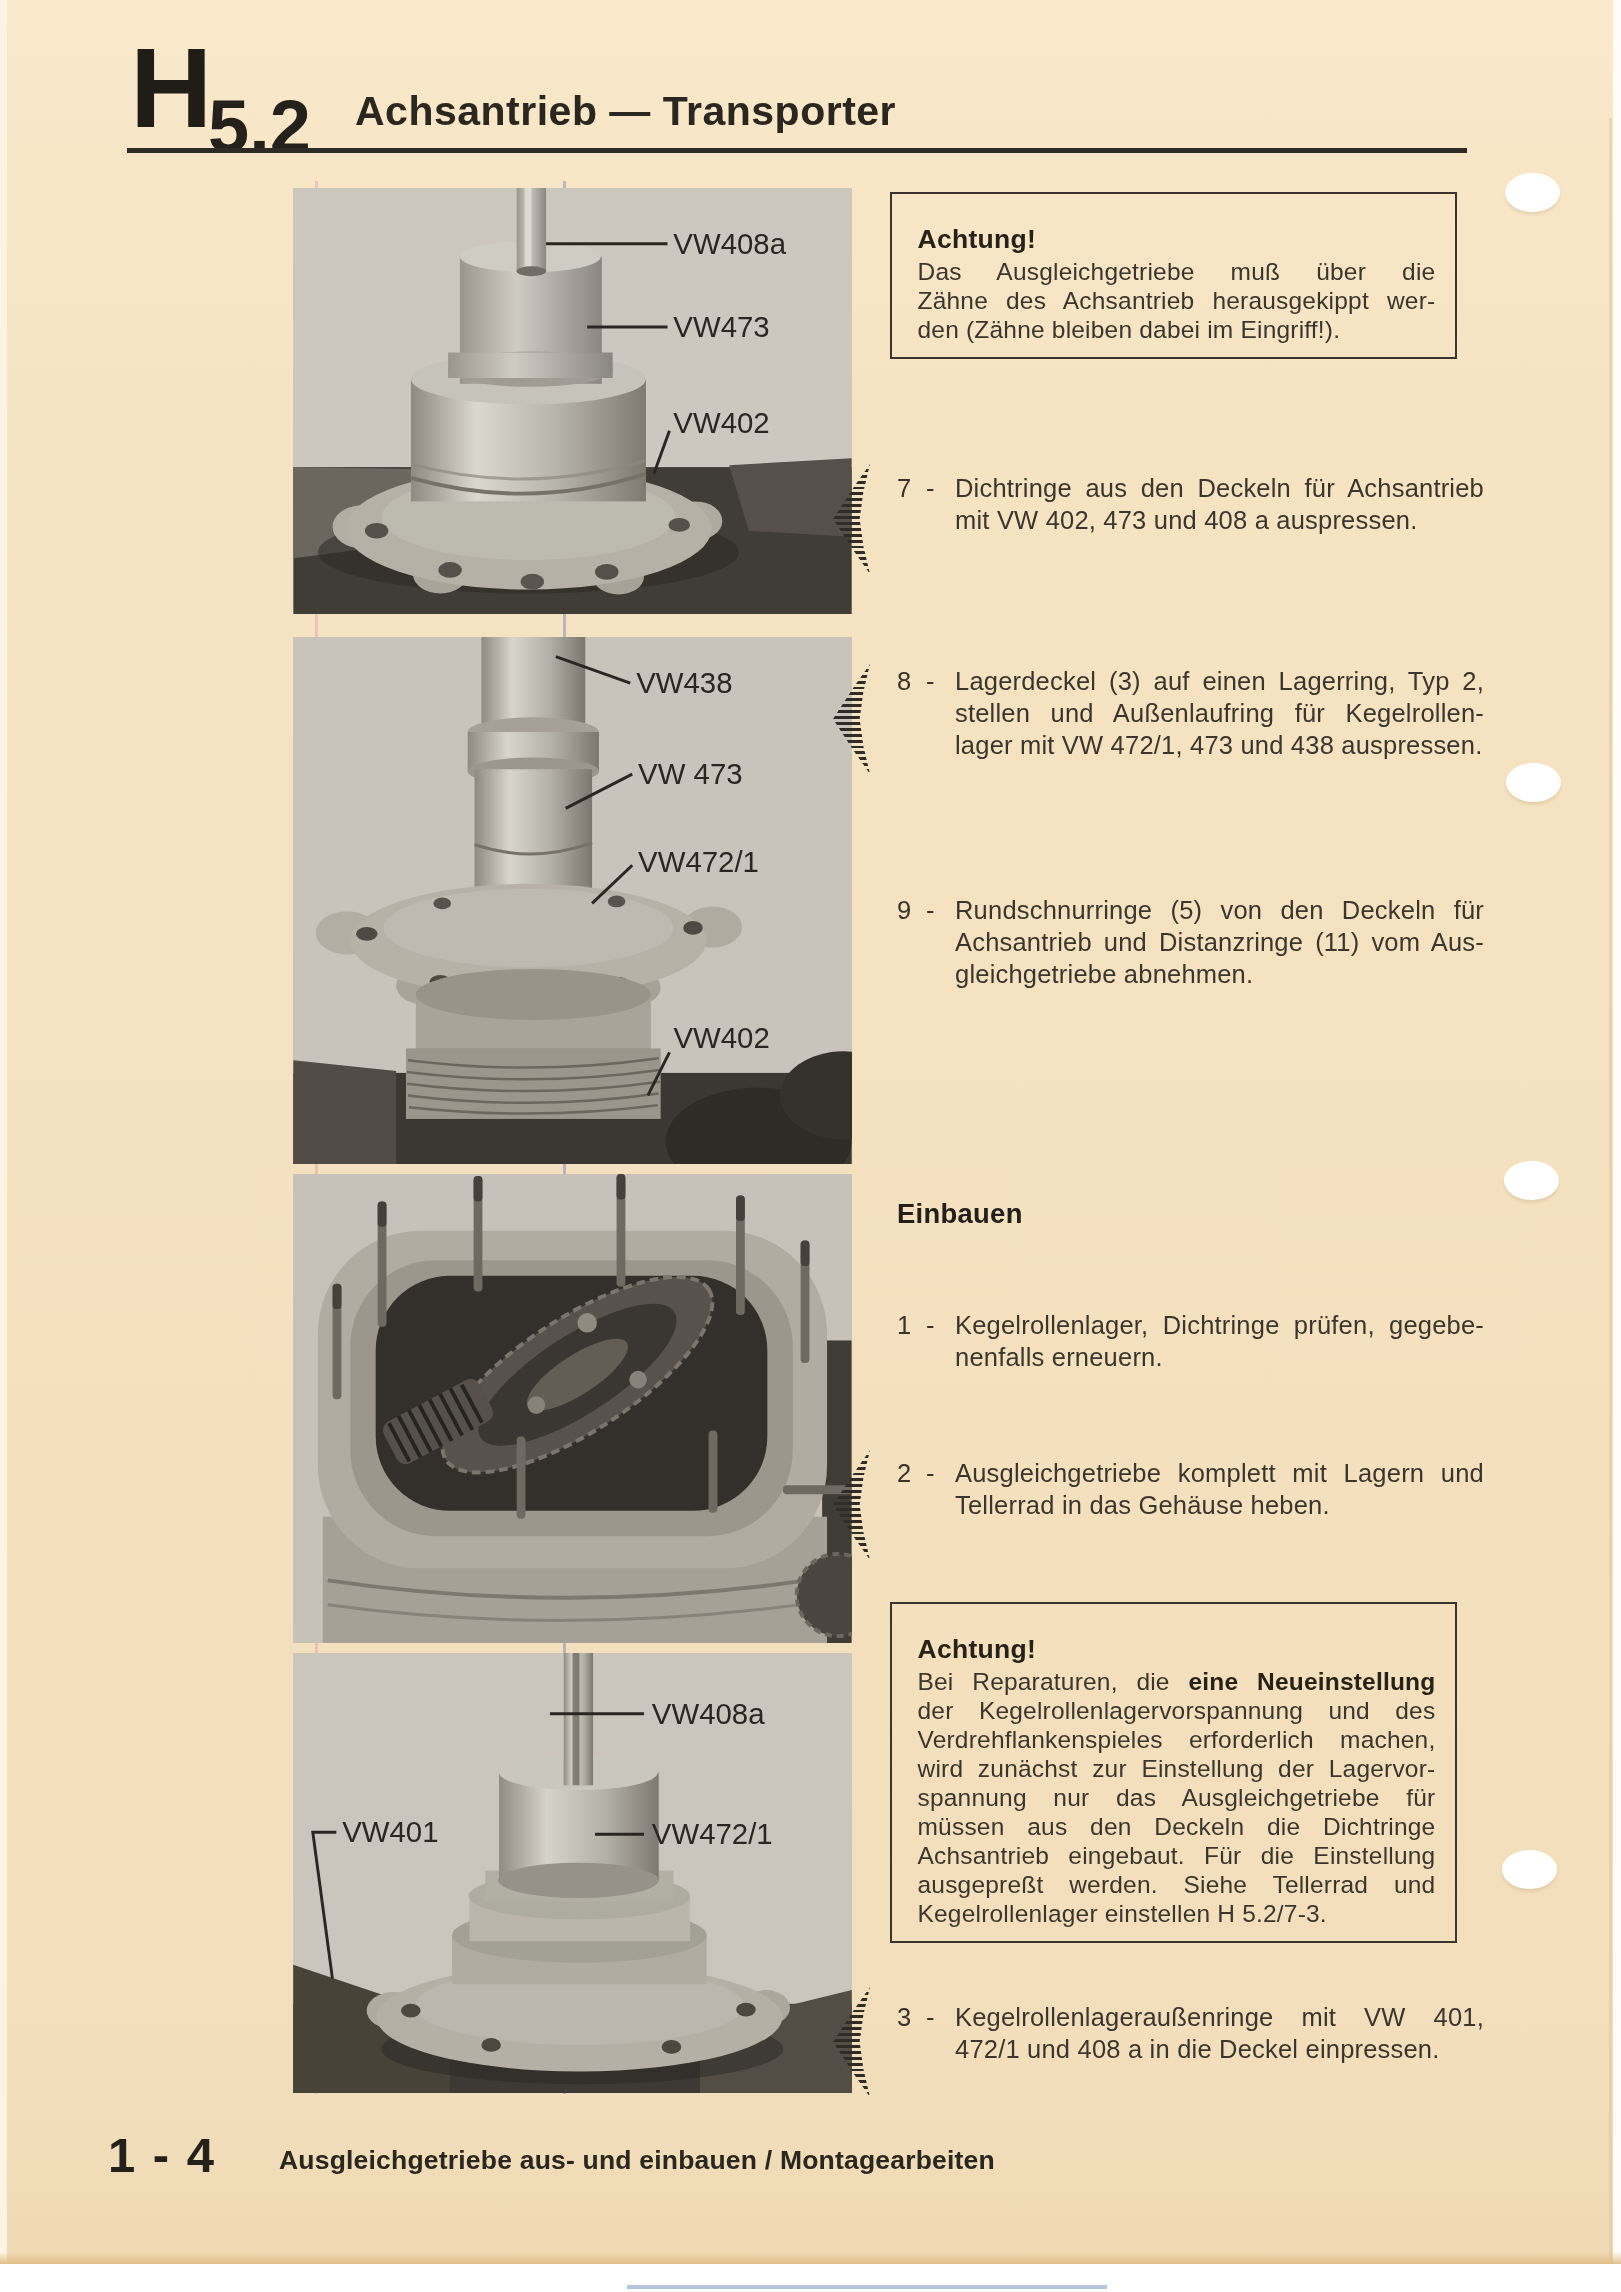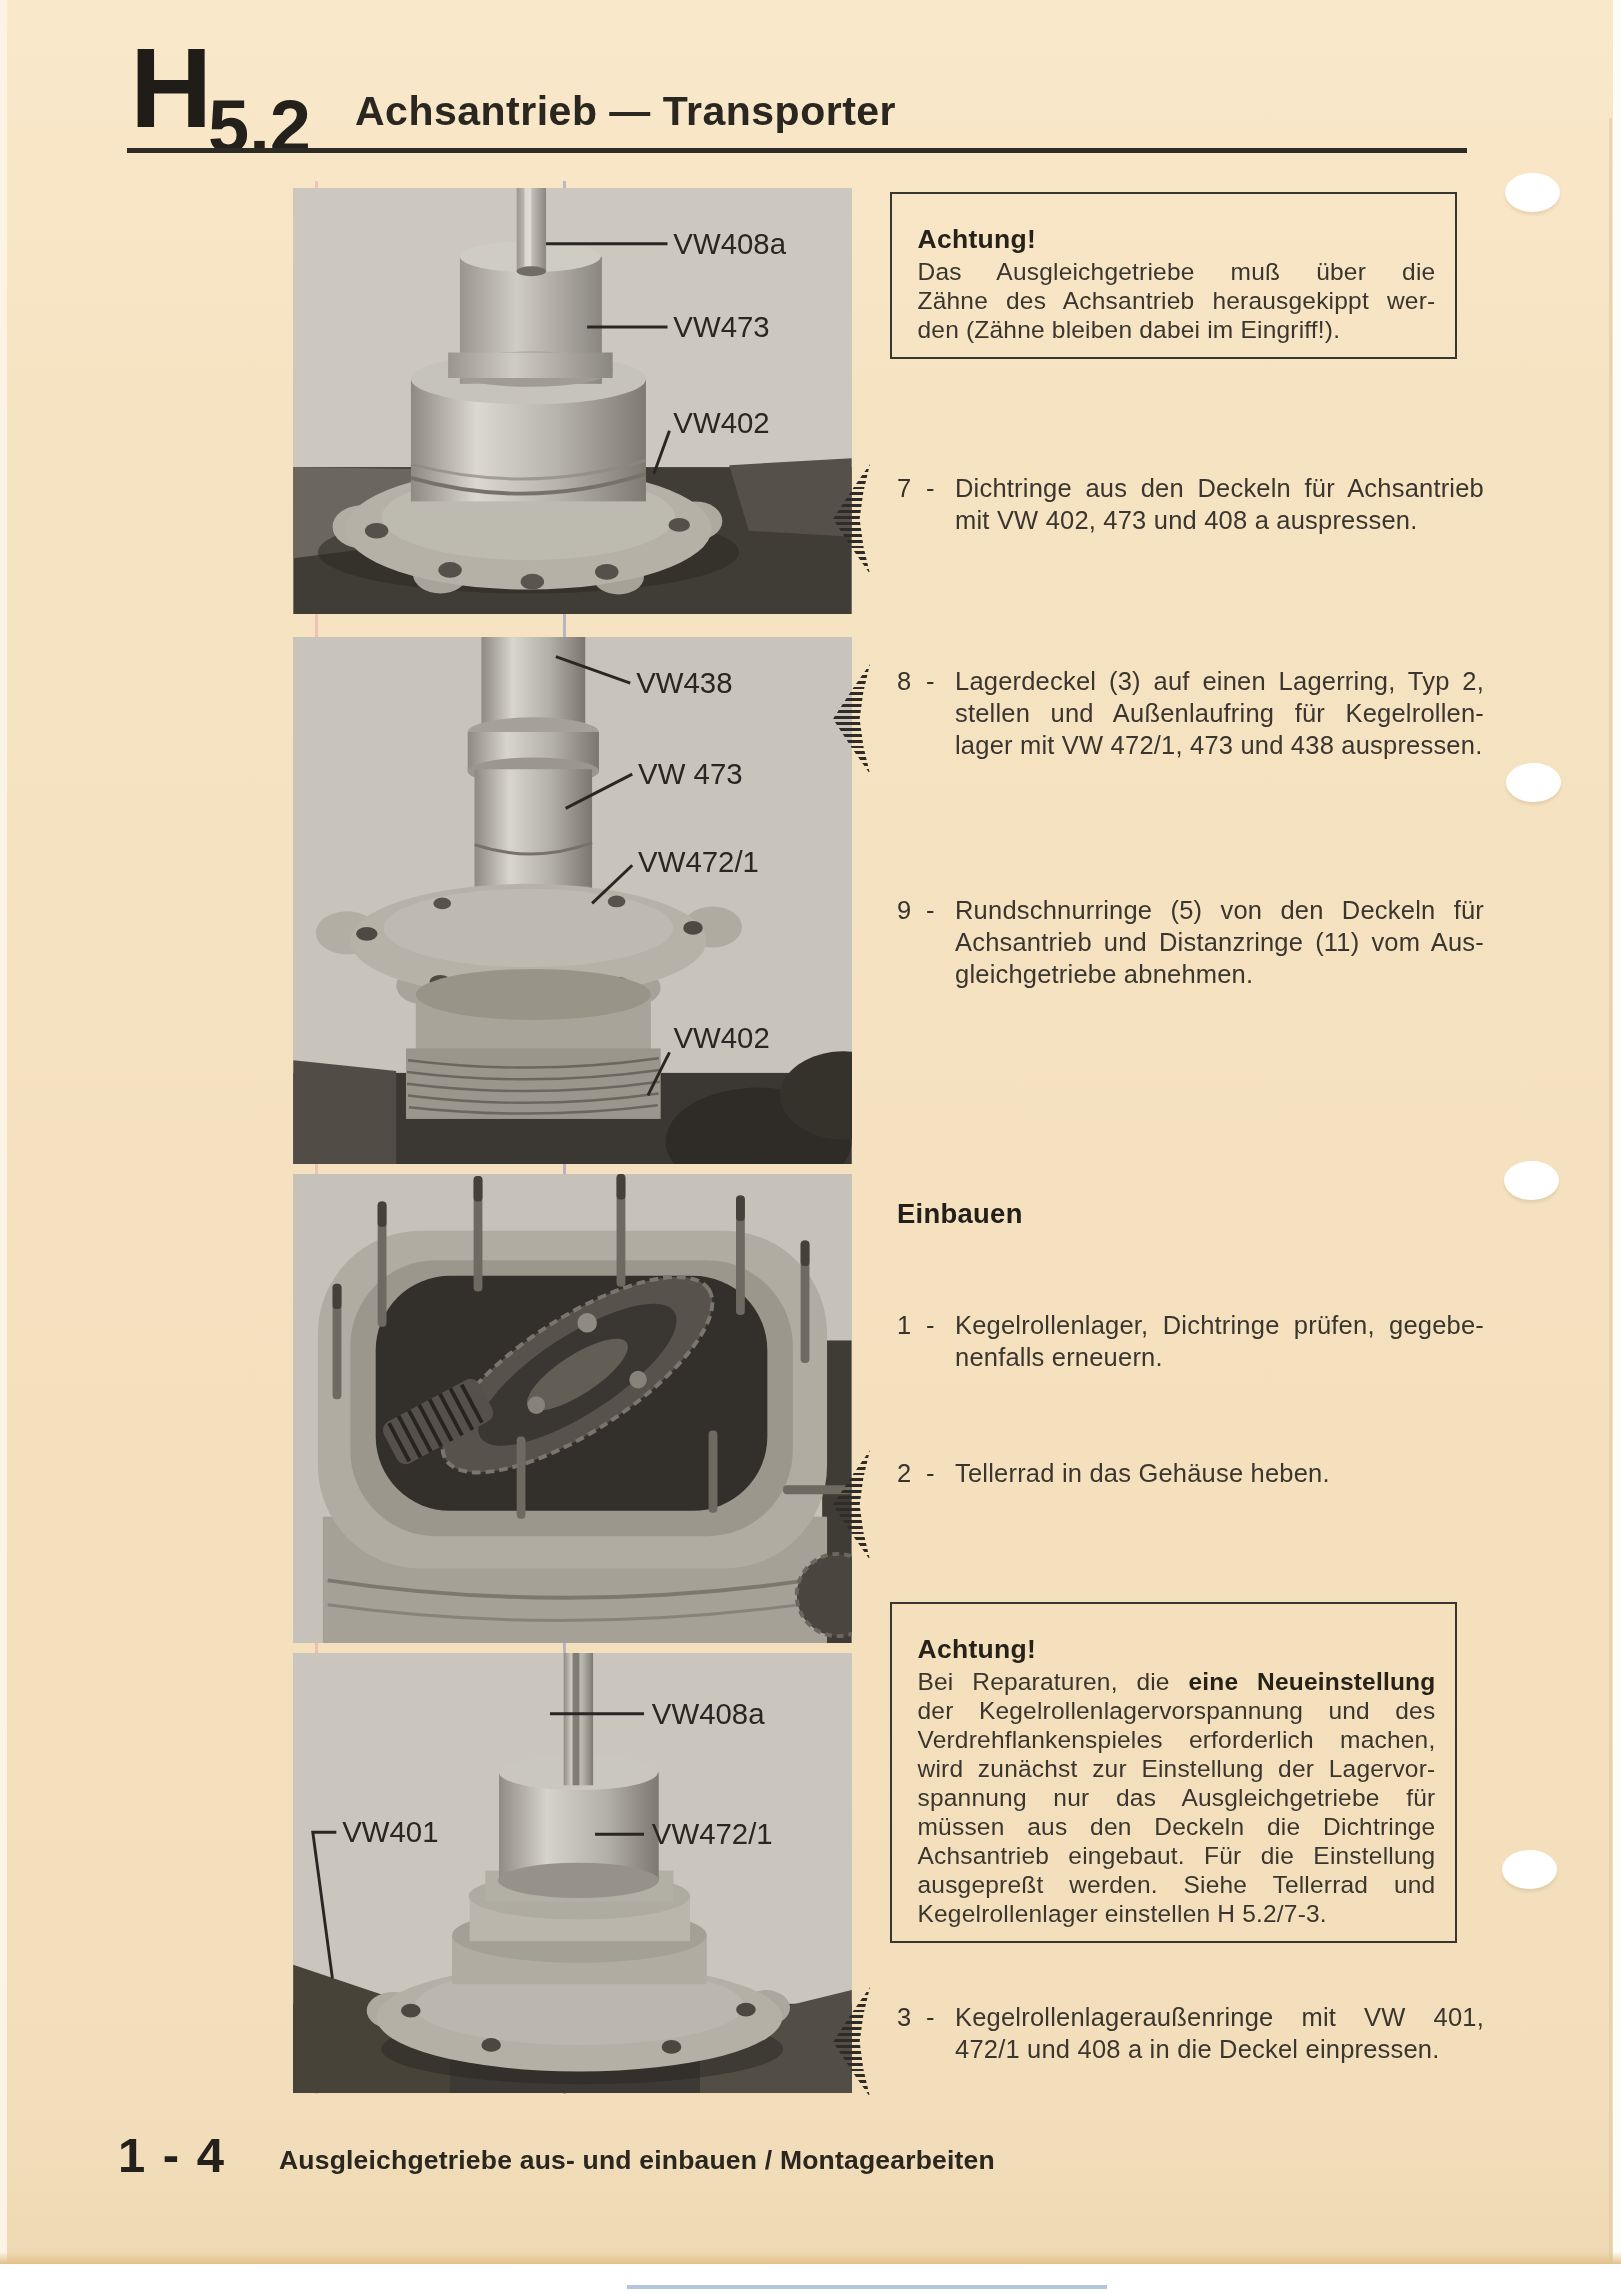--- a/index.html
+++ b/index.html
@@ -43,21 +43,21 @@
   .box .title{font-size:26.5px;line-height:35px;font-weight:bold;color:#262219;letter-spacing:0.3px;margin-top:16px;}
   .box .bline{font-size:24.5px;line-height:29px;}
   .bold-inline{font-weight:bold;color:#262219;}
 
   
   .arrow{position:absolute;left:833px;width:37px;height:112px;
          background:repeating-linear-gradient(180deg,#2f2c27 0 2.9px,rgba(0,0,0,0) 2.9px 5.9px);
          clip-path:polygon(100% 1%,55% 22%,0 50%,55% 78%,100% 99%,82% 74%,72% 50%,82% 26%);}
 
   
-  .ft-num{position:absolute;left:118px;top:2127px;font-size:49px;font-weight:bold;color:#24211c;letter-spacing:2px;}
+  .ft-num{position:absolute;left:108px;top:2127px;font-size:49px;font-weight:bold;color:#24211c;letter-spacing:2px;}
   .ft-title{position:absolute;left:279px;top:2145px;font-size:26.5px;font-weight:bold;color:#2a2620;letter-spacing:0.2px;}
 </style>
 </head>
 <body>
 
 <div class="page">
 
   <div class="edge-left"></div>
   <div class="edge-right"></div>
   <div class="edge-right-shadow"></div>
@@ -353,20 +353,21 @@
       <div class="bline jl">Kegelrollenlager, Dichtringe prüfen, gegebe-</div>
       <div class="bline">nenfalls erneuern.</div>
     </div>
   </div>
 
   <div class="arrow" style="top:1449px;"></div>
   <div class="step" style="top:1457px;">
     <span class="num">2</span>
     <span class="sep">-</span>
     <div class="lines">
+      <div class="bline jl">Ausgleichgetriebe komplett mit Lagern und</div>
       <div class="bline">Tellerrad in das Gehäuse heben.</div>
     </div>
   </div>
 
   <div class="box" style="top:1602px;">
     <div class="title">Achtung!</div>
     <div class="bline jl"><span>Bei Reparaturen, die </span><span class="bold-inline">eine Neueinstellung</span></div>
     <div class="bline jl">der Kegelrollenlagervorspannung und des</div>
     <div class="bline jl">Verdrehflankenspieles erforderlich machen,</div>
     <div class="bline jl">wird zunächst zur Einstellung der Lagervor-</div>

